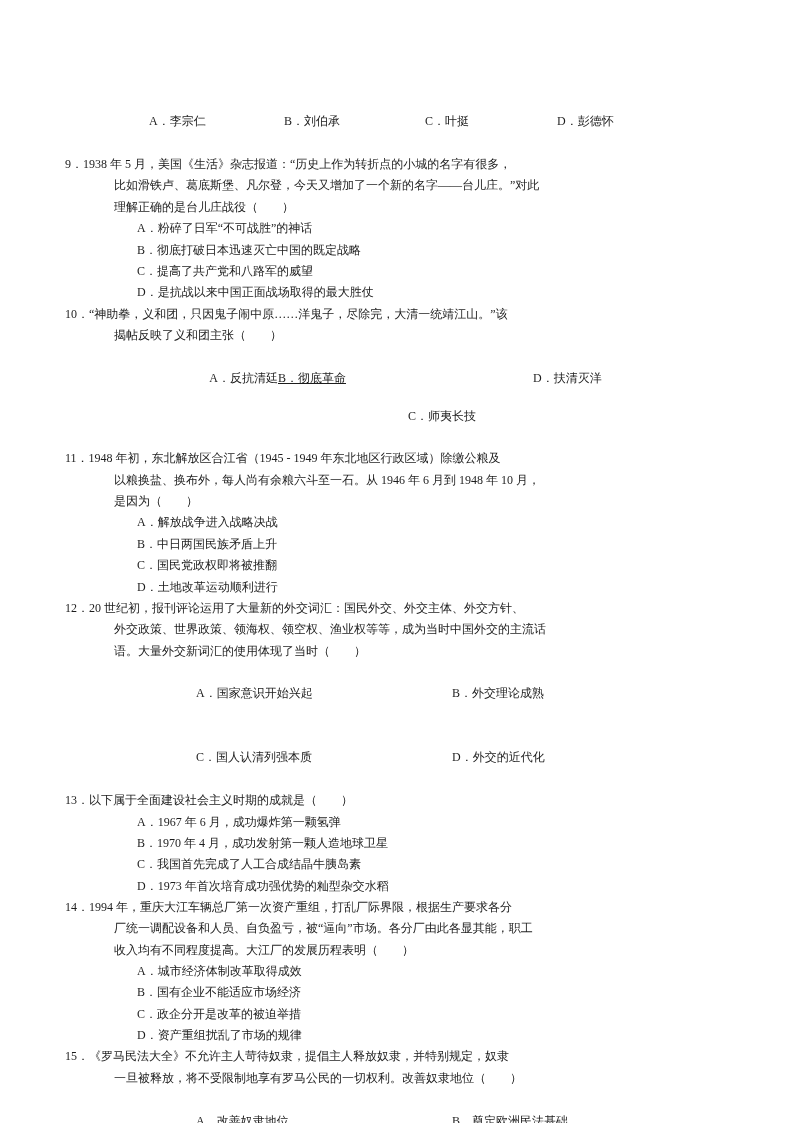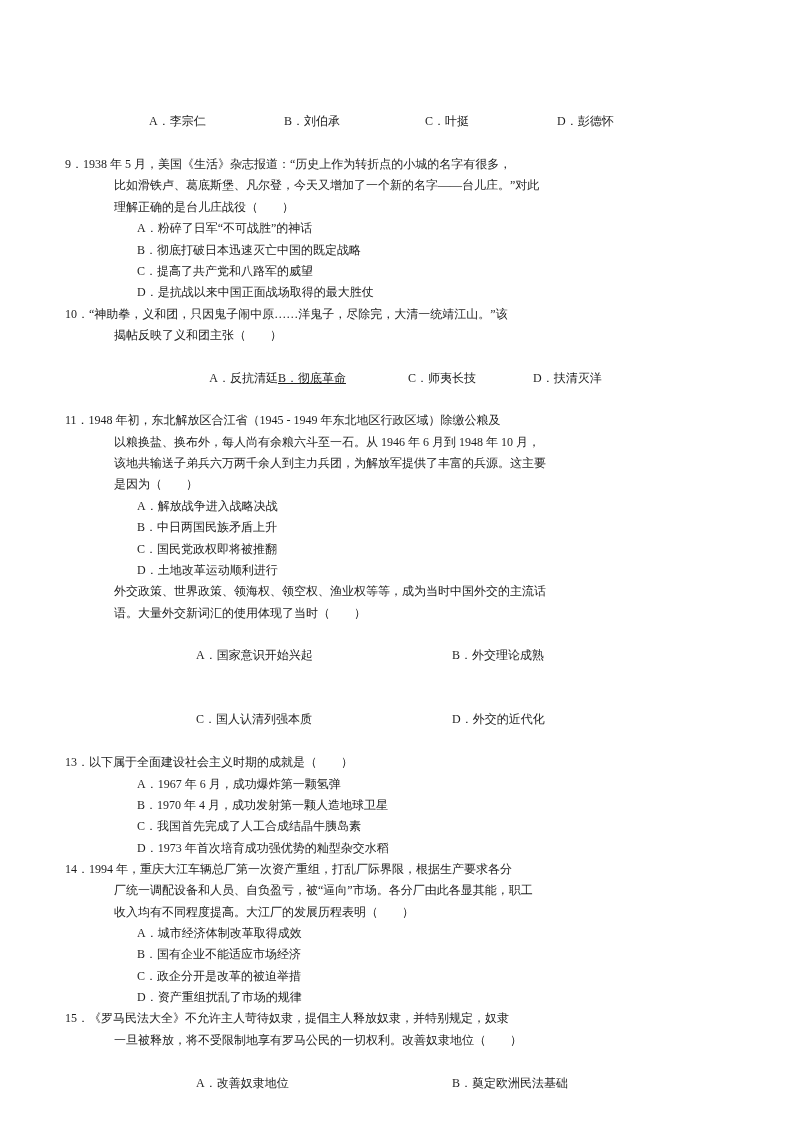--- a/index.html
+++ b/index.html
@@ -20,21 +20,21 @@
     line-height:21.36px;
   }
   .ln { white-space:pre; }
   
   .opt { padding-left:137px; }   
   .qn  { padding-left:65px; }   
   .ct  { padding-left:114px; }   
   
   .cell { display:inline-block; vertical-align:top; }
   .tab4a .c1 { width:135px; } .tab4a .c2 { width:141px; } .tab4a .c3 { width:132px; }
-  .tab4b .c1 { width:123px;text-align:right; } .tab4b .c2 { width:130px;text-decoration:underline; } .tab4b .c3 { width:125px; }
+  .tab4b .c1 { width:123px;text-align:right; } .tab4b .c2 { width:130px;text-decoration:underline; } .tab4b .c3 { width:125px;margin-top:38px; }
   .tab2a .c1 { width:256px;margin-left:41px; }
 </style>
 </head>
 <body>
 
 <div class="page">
 
   <div class="ln opt tab4a">
     <span class="cell c1">A．李宗仁</span><span class="cell c2">B．刘伯承</span><span class="cell c3">C．叶挺</span><span class="cell c4">D．彭德怀</span>
   </div>
@@ -53,29 +53,29 @@
     <div class="ln qn">10．“神助拳，义和团，只因鬼子闹中原……洋鬼子，尽除完，大清一统靖江山。”该</div>
     <div class="ln ct">揭帖反映了义和团主张（　　）</div>
     <div class="ln opt tab4b">
       <span class="cell c1">A．反抗清廷</span><span class="cell c2">B．彻底革命</span><span class="cell c3">C．师夷长技</span><span class="cell c4">D．扶清灭洋</span>
     </div>
   </section>
 
   <section>
     <div class="ln qn">11．1948 年初，东北解放区合江省（1945 - 1949 年东北地区行政区域）除缴公粮及</div>
     <div class="ln ct">以粮换盐、换布外，每人尚有余粮六斗至一石。从 1946 年 6 月到 1948 年 10 月，</div>
-    <div class="ln ct">该地共输送子弟兵六万两千余人到主力兵团，为解放军提供了丰富的兵源。这主要</div>
     <div class="ln ct">是因为（　　）</div>
     <div class="ln opt">A．解放战争进入战略决战</div>
     <div class="ln opt">B．中日两国民族矛盾上升</div>
     <div class="ln opt">C．国民党政权即将被推翻</div>
     <div class="ln opt">D．土地改革运动顺利进行</div>
   </section>
 
   <section>
+    <div class="ln qn">12．20 世纪初，报刊评论运用了大量新的外交词汇：国民外交、外交主体、外交方针、</div>
     <div class="ln ct">外交政策、世界政策、领海权、领空权、渔业权等等，成为当时中国外交的主流话</div>
     <div class="ln ct">语。大量外交新词汇的使用体现了当时（　　）</div>
     <div class="ln opt tab2a">
       <span class="cell c1">A．国家意识开始兴起</span><span class="cell c2">B．外交理论成熟</span>
     </div>
     <div class="ln opt tab2a">
       <span class="cell c1">C．国人认清列强本质</span><span class="cell c2">D．外交的近代化</span>
     </div>
   </section>
 

